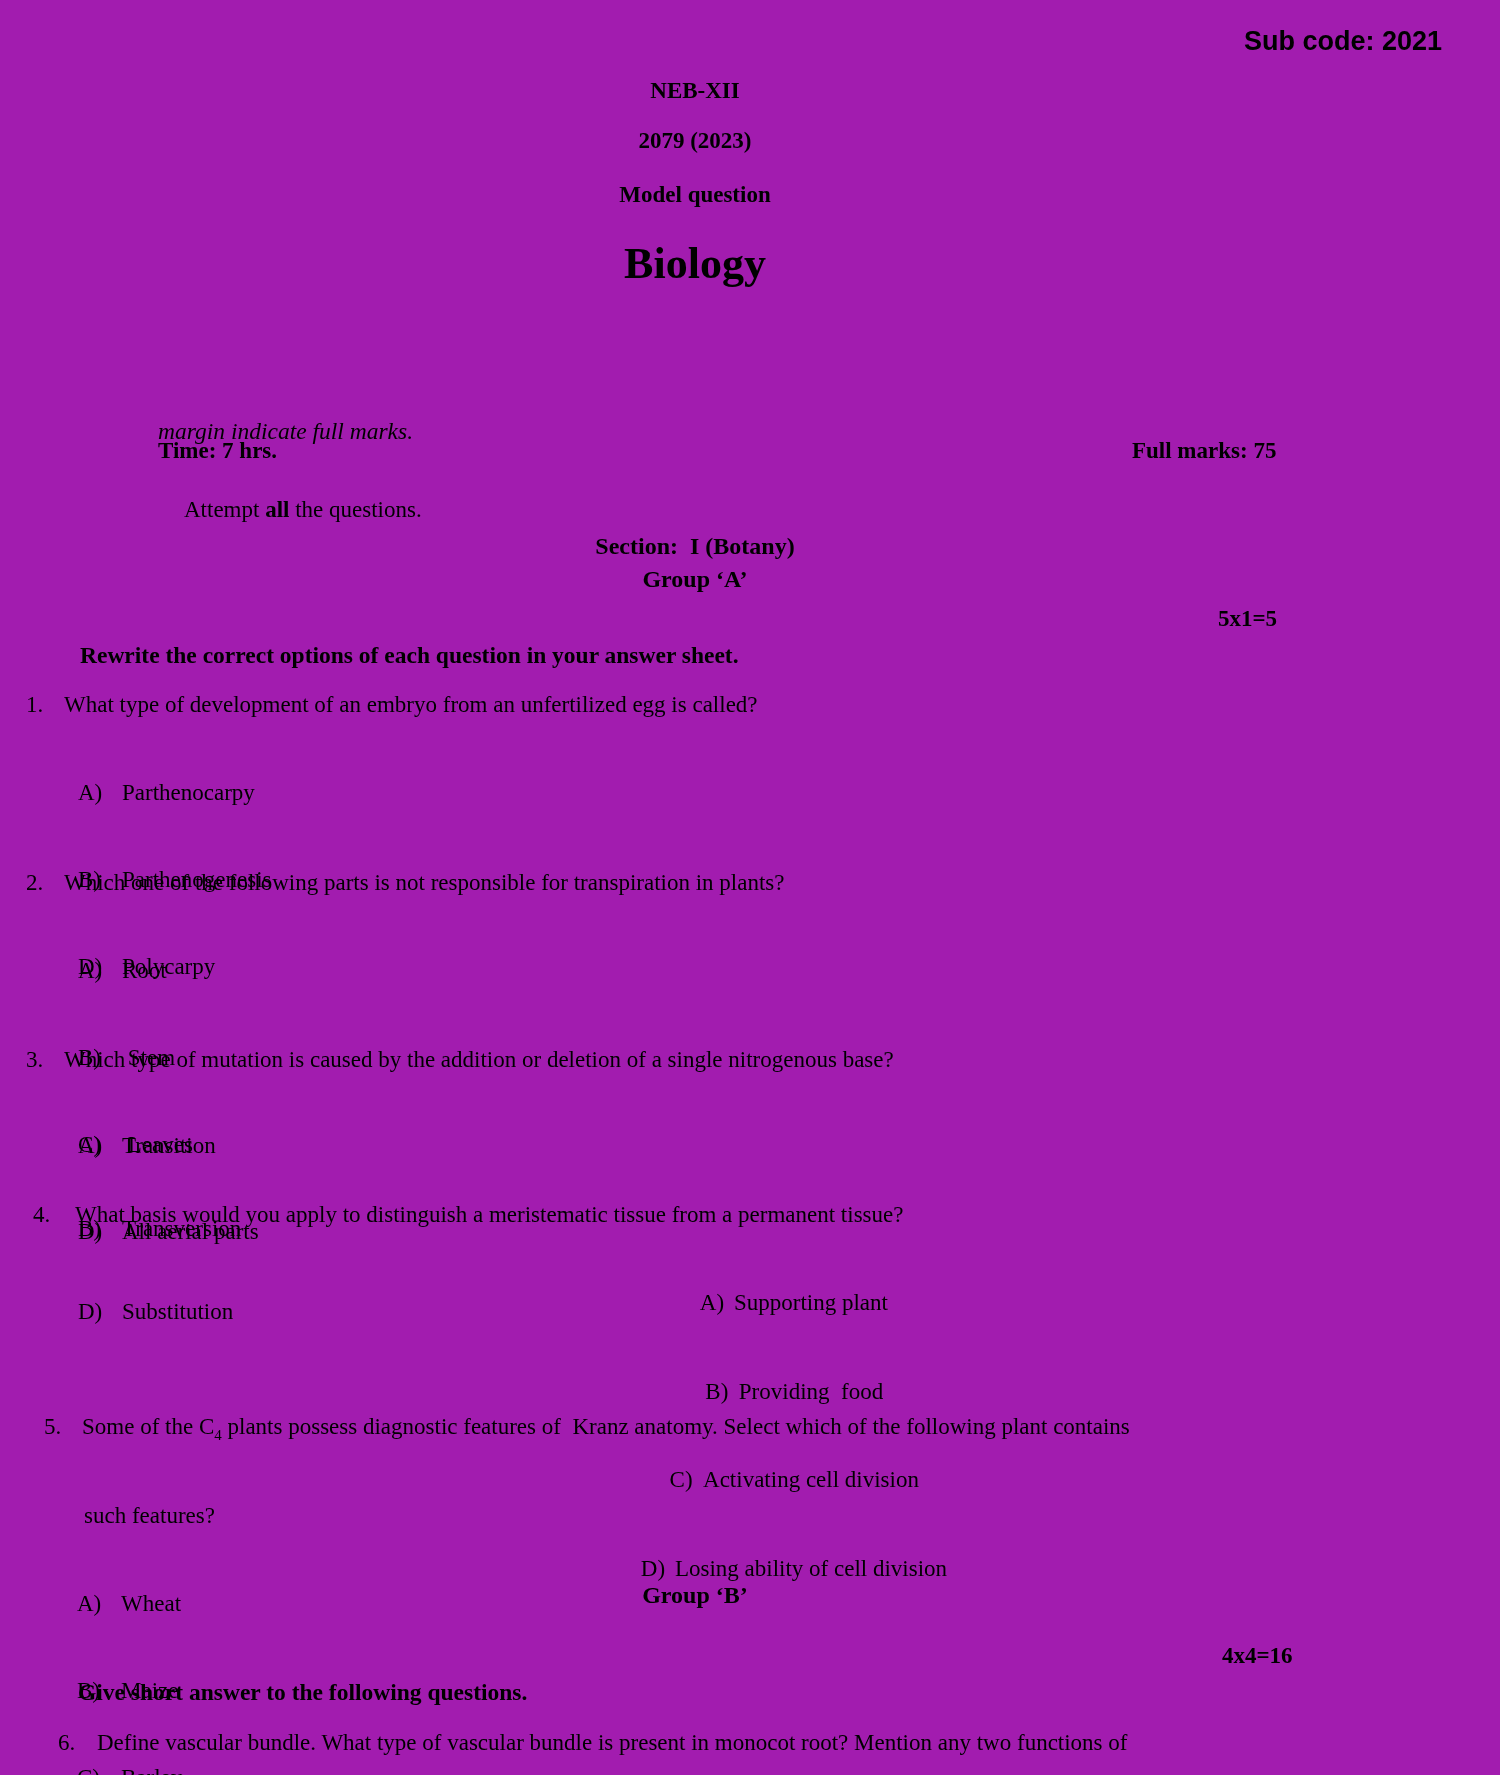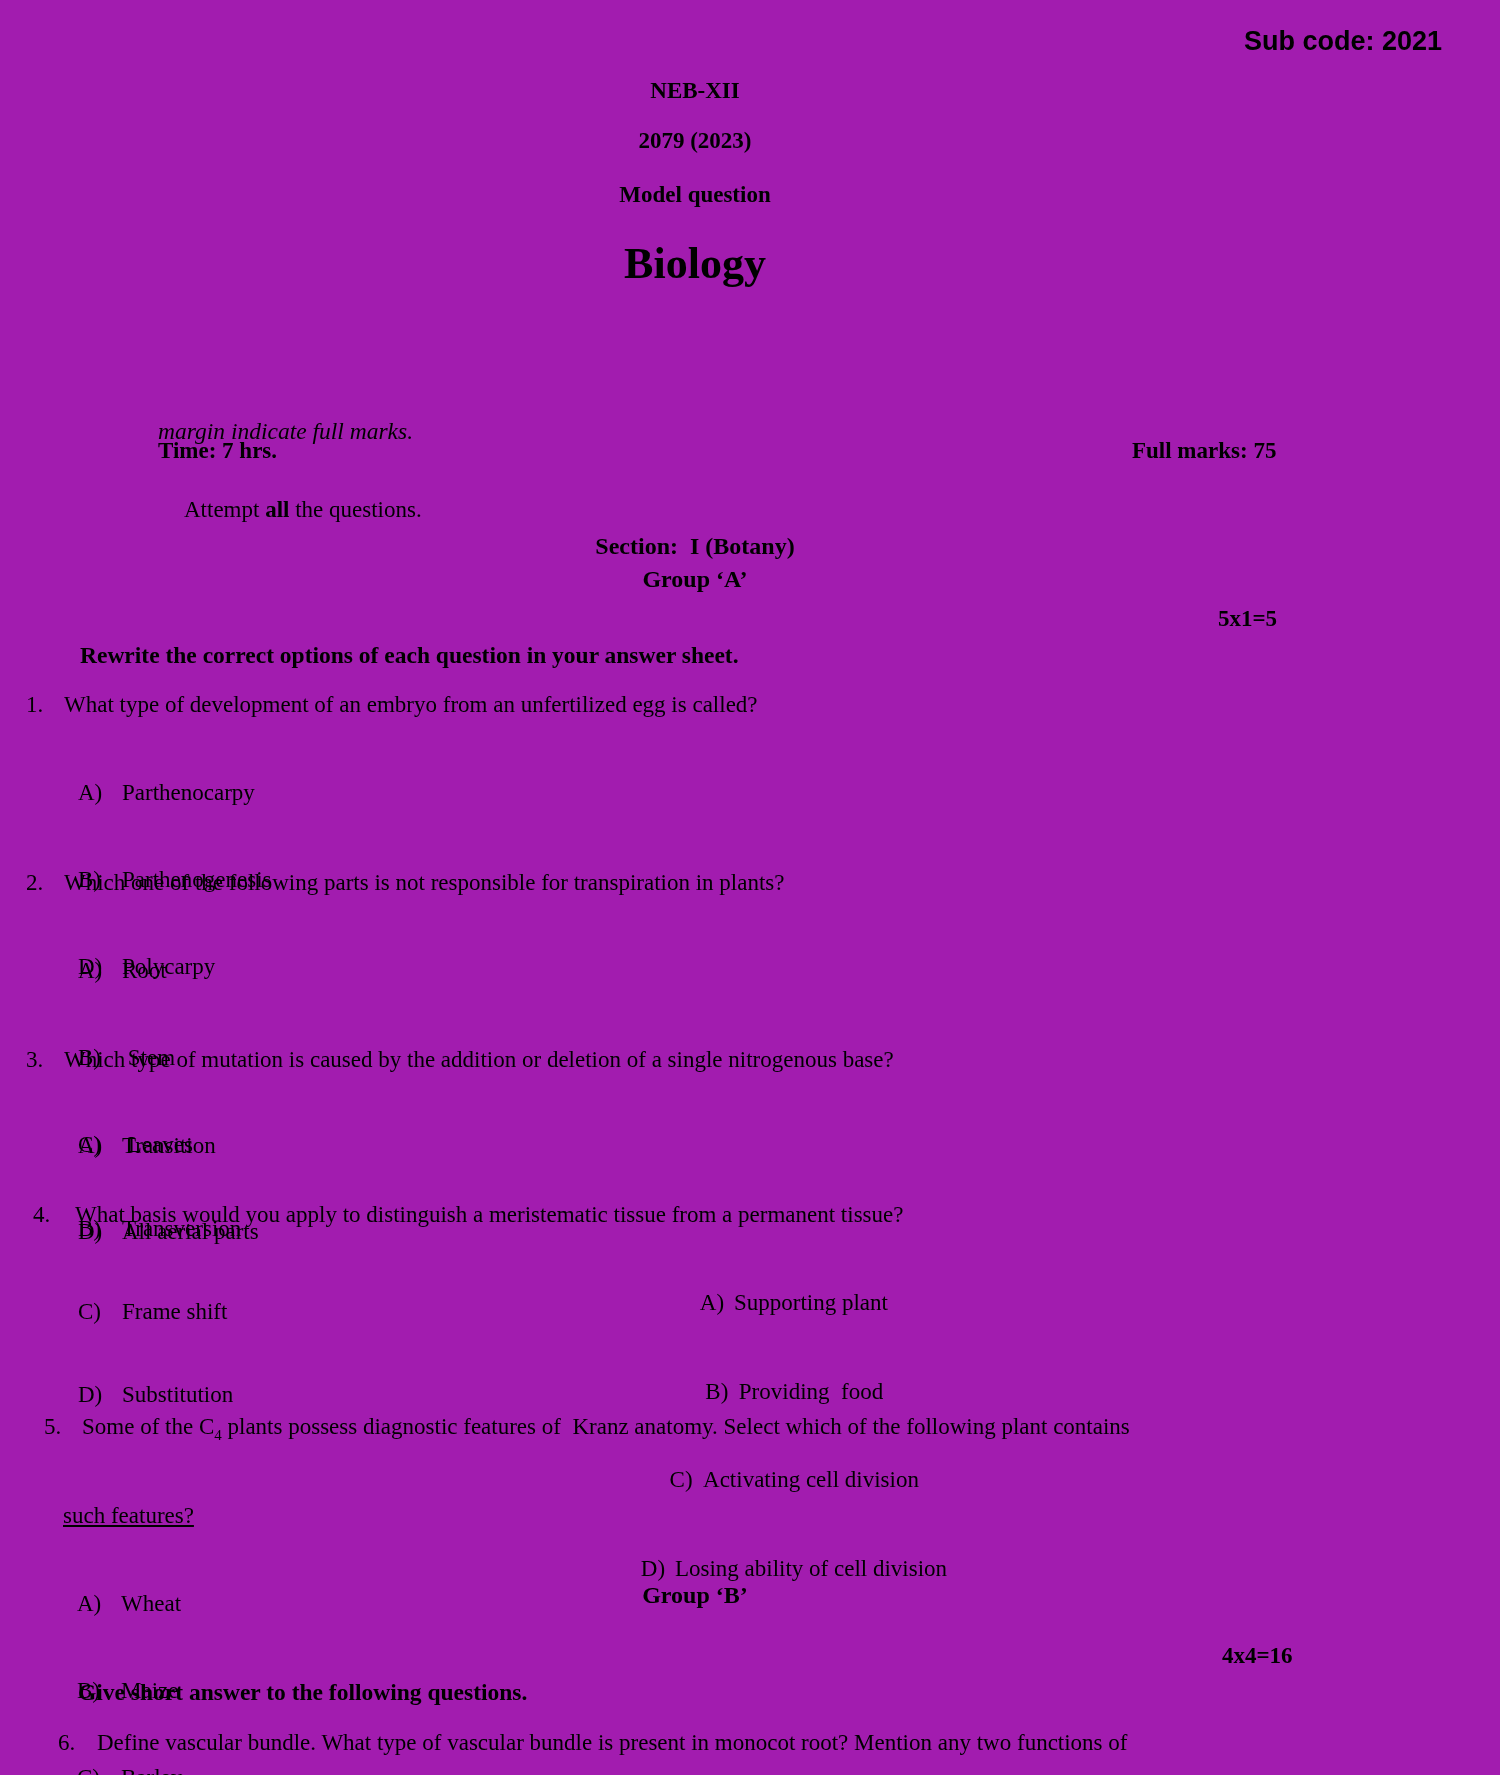--- a/index.html
+++ b/index.html
@@ -61,21 +61,21 @@
   .q1 { top:634px; }
   .q2 { top:812px; }
   .q3 { top:989px; }
   .q3 .opt { line-height:31px; }
   .q4 { top:1144px; }
   .q4 .opt { line-height:36.5px;text-align:center; }
   .q4 .qline { padding-left:33px; }
   .q4 .qnum  { width:42px; }
   .q5 { top:1356px; }
   .q5 .qline { padding-left:44px; }
-  .q5 .line2 { line-height:37px; padding-left:63px;text-decoration:underline; }
+  .q5 .line2 { line-height:37px; padding-left:84px; }
   .q5 .opt   { padding-left:77px; }
   .sub { vertical-align:sub; font-size:15px; line-height:0; }
 
   .q6 { top:1672px; }
   .q6 .qline { padding-left:58px; }
   .q6 .qnum  { width:39px; }
 </style>
 </head>
 <body>
 
@@ -117,21 +117,20 @@
     <div class="opt"><span class="optk">A)</span><span class="optv">Root</span></div>
     <div class="opt"><span class="optk">B)</span><span class="optv"> Stem</span></div>
     <div class="opt"><span class="optk">C)</span><span class="optv"> Leaves</span></div>
     <div class="opt"><span class="optk">D)</span><span class="optv">All aerial parts</span></div>
   </div>
 
   <div class="qblock q3">
     <div class="qline"><span class="qnum">3.</span><span>Which type of mutation is caused by the addition or deletion of a single nitrogenous base?</span></div>
     <div class="opt"><span class="optk">A)</span><span class="optv">Transition</span></div>
     <div class="opt"><span class="optk">B)</span><span class="optv">Transversion</span></div>
-    <div class="opt"><span class="optk">C)</span><span class="optv">Frame shift</span></div>
     <div class="opt"><span class="optk">D)</span><span class="optv">Substitution</span></div>
   </div>
 
   <div class="qblock q4">
     <div class="qline"><span class="qnum">4.</span><span>What basis would you apply to distinguish a meristematic tissue from a permanent tissue?</span></div>
     <div class="opt"><span class="optk">A)</span><span class="optv">Supporting plant</span></div>
     <div class="opt"><span class="optk">B)</span><span class="optv">Providing  food</span></div>
     <div class="opt"><span class="optk">C)</span><span class="optv">Activating cell division</span></div>
     <div class="opt"><span class="optk">D)</span><span class="optv">Losing ability of cell division</span></div>
   </div>

